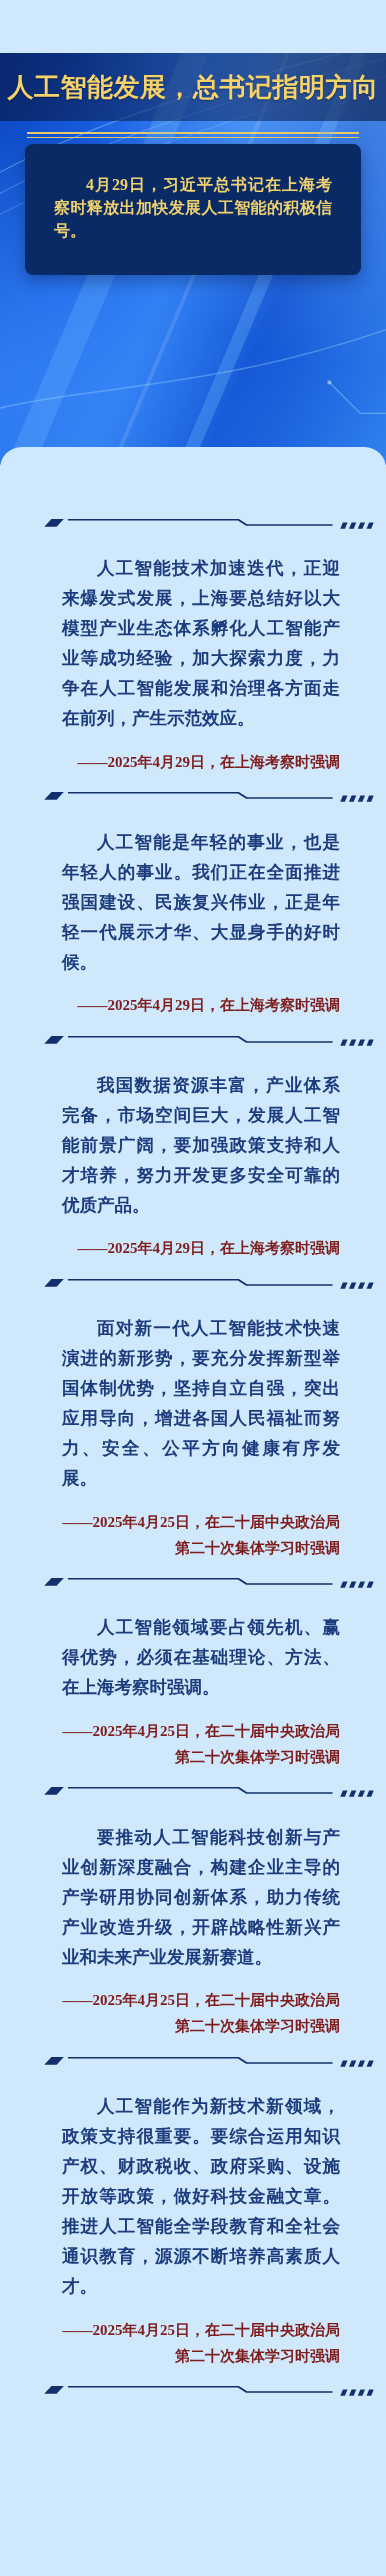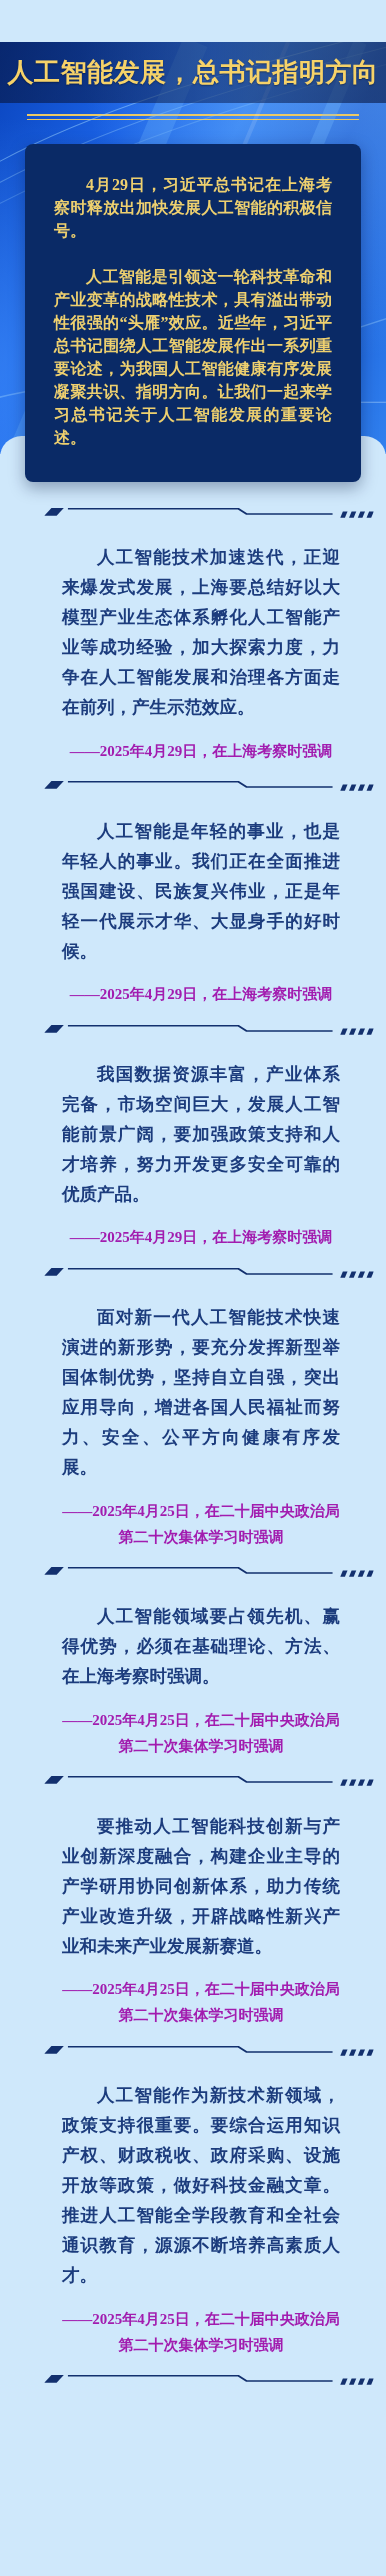--- a/index.html
+++ b/index.html
@@ -11,21 +11,21 @@
   
   .hero{
     position:relative;height:412px;z-index:1;
     background:
       radial-gradient(ellipse at 90% -5%, rgba(150,210,255,.45), transparent 55%),
       radial-gradient(ellipse at -10% 80%, rgba(70,150,255,.55), transparent 55%),
       linear-gradient(115deg,#0a44bd 0%,#1b63e6 28%,#2e7cf2 48%,#1254d4 68%,#3181ef 100%);
   }
   .hero-lines{position:absolute;inset:0;overflow:hidden;}
   .banner{
-    position:relative;margin-top:42px;height:61px;
+    position:relative;margin-top:53px;height:68px;
     background:linear-gradient(90deg,rgba(7,22,64,.62),rgba(10,30,85,.52) 55%,rgba(7,22,64,.6));
     display:flex;align-items:center;justify-content:center;
   }
   .title{
     color:#f6d269;font-size:26px;font-weight:bold;letter-spacing:0.5px;
     text-shadow:0 1px 1.5px rgba(0,0,0,.35);white-space:nowrap;
   }
   .gold-lines{width:332px;margin:11.3px auto 0;}
   .gold-lines .l1{height:2.1px;background:#ecc964;}
   .gold-lines .l2{height:1px;background:#ecc964;margin-top:3.1px;}
@@ -47,22 +47,22 @@
     padding-top:72px;min-height:3091px;box-sizing:border-box;
   }
   .divider{display:block;width:330px;height:10.3px;margin:0 auto 0 28px;}
   .quote-block{margin:0;padding-left:16px;}
   .quote-block blockquote{margin:0;padding:0 46px;}
   .quote-text{
     margin:24px 0 0;color:#1c3c7d;font-size:17.5px;line-height:30px;
     font-weight:bold;text-align:justify;text-indent:2em;letter-spacing:0;
   }
   .quote-source{
-    margin:15.5px 0 17.5px;padding:0 46px;color:#a21caf;
-    font-size:15px;line-height:26px;font-weight:bold;text-align:center;
+    margin:15.5px 0 17.5px;padding:0 46px;color:#7f1d1d;
+    font-size:15px;line-height:26px;font-weight:bold;text-align:right;
   }
   svg{display:block;}
   .defs-holder{position:absolute;width:0;height:0;overflow:hidden;}
 </style>
 </head>
 <body>
 
 <svg class="defs-holder" aria-hidden="true">
   <defs>
     <symbol id="div-shape" viewBox="0 0 640 20">
@@ -94,21 +94,20 @@
       <div class="title">人工智能发展，总书记指明方向</div>
     </div>
     <div class="gold-lines">
       <div class="l1"></div>
       <div class="l2"></div>
     </div>
   </div>
 
   <div class="intro-card">
     <p>4月29日，习近平总书记在上海考察时释放出加快发展人工智能的积极信号。</p>
-    <p>人工智能是引领这一轮科技革命和产业变革的战略性技术，具有溢出带动性很强的“头雁”效应。近些年，习近平总书记围绕人工智能发展作出一系列重要论述，为我国人工智能健康有序发展凝聚共识、指明方向。让我们一起来学习总书记关于人工智能发展的重要论述。</p>
   </div>
 
   <div class="light">
 
     <section class="quote-block">
       <svg class="divider" viewBox="0 0 640 20">
           <use href="#div-shape"></use>
         </svg>
       <blockquote>
           <p class="quote-text">人工智能技术加速迭代，正迎来爆发式发展，上海要总结好以大模型产业生态体系孵化人工智能产业等成功经验，加大探索力度，力争在人工智能发展和治理各方面走在前列，产生示范效应。</p>

